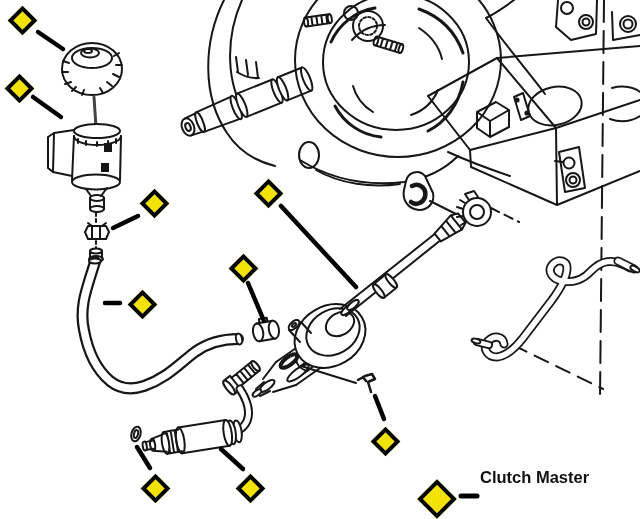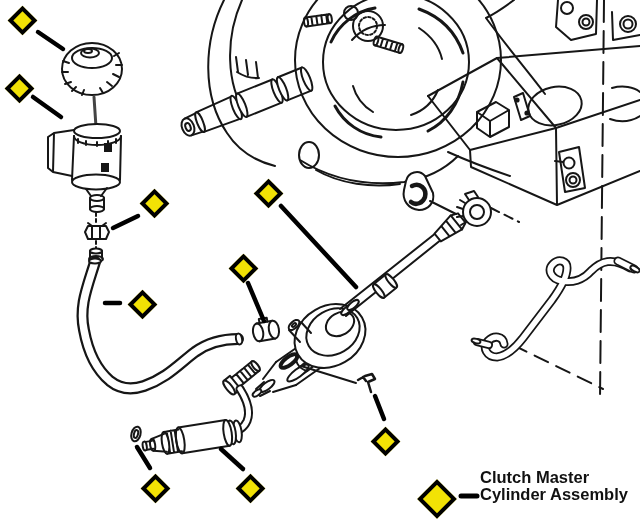--- a/index.html
+++ b/index.html
@@ -263,16 +263,15 @@
       <div class="diamond" style="left: 232.5px; top: 257.5px; width: 21px; height: 21px; background: rgb(242, 226, 5); border-color: rgb(0, 0, 0);"></div>
       <div class="diamond" style="left: 131.5px; top: 293.5px; width: 21px; height: 21px; background: rgb(242, 226, 5); border-color: rgb(0, 0, 0);"></div>
       <div class="diamond" style="left: 374.5px; top: 430.5px; width: 21px; height: 21px; background: rgb(242, 226, 5); border-color: rgb(0, 0, 0);"></div>
       <div class="diamond" style="left: 144.5px; top: 477.5px; width: 21px; height: 21px; background: rgb(242, 226, 5); border-color: rgb(0, 0, 0);"></div>
       <div class="diamond" style="left: 239.5px; top: 477.5px; width: 21px; height: 21px; background: rgb(242, 226, 5); border-color: rgb(0, 0, 0);"></div>
       <div class="diamond" style="left: 423px; top: 485px; width: 28px; height: 28px; background: rgb(242, 226, 5); border-color: rgb(0, 0, 0);"></div>
     </div>
 
   <div class="legend">
     <div>Clutch Master</div>
-    <div>Cylinder Assembly</div>
   </div>
 
 </div>
 
 </body></html>

